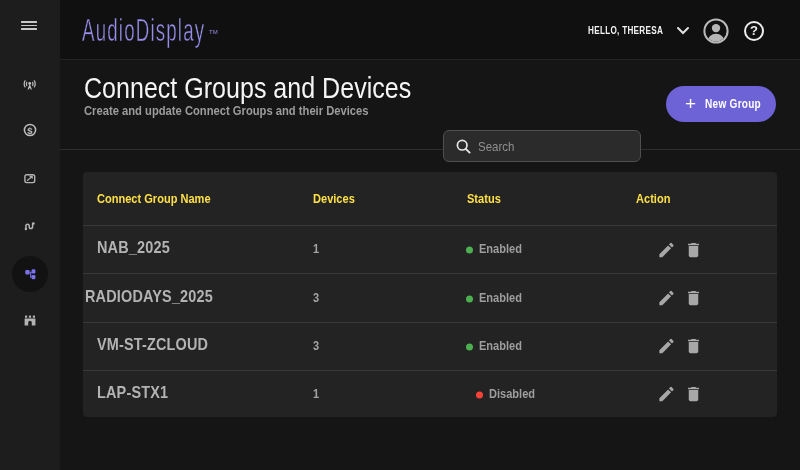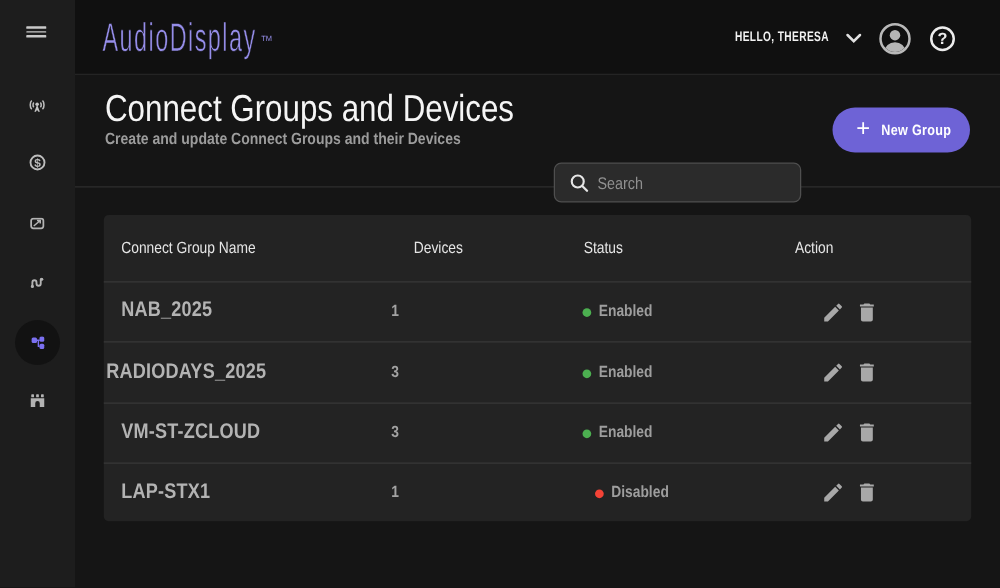--- a/index.html
+++ b/index.html
@@ -36,21 +36,21 @@
 #search span { position:absolute; left:34px; top:8px; font-size:13.5px; color:#909090; transform:scaleX(.85); transform-origin:left center; }
 #newgroup { position:absolute; left:666px; top:86px; width:110px; height:36px; background:#6e63d6; border-radius:18px; }
 #newgroup .plus { position:absolute; left:19px; top:7px; font-size:19px; font-weight:400; color:#ffffff; }
 #newgroup .txt { position:absolute; left:39px; top:11px; font-size:12px; font-weight:bold; color:#ffffff; letter-spacing:.3px; transform:scaleX(.84); transform-origin:left center; white-space:nowrap; }
 
 
 #table { position:absolute; left:83px; top:172px; width:694px; height:245px; background:#232323; border-radius:4px; }
 .trow { position:absolute; left:0; width:694px; }
 .cell { position:absolute; top:calc(50% - 1.3px); transform:translateY(-50%); white-space:nowrap;font-weight:bold; }
 .trow.hdr .cell { top:calc(50% - 0.6px); }
-.hcell { font-size:13px; font-weight:normal; color:#e5e5e5; }
+.hcell { font-size:13px; font-weight:bold; color:#fde047; }
 .name { font-size:17px; font-weight:bold; color:#b3b3b3; letter-spacing:.2px; }
 .dev  { font-size:13px; font-weight:bold; color:#a3a3a3; }
 .stat { font-size:13px; color:#9e9e9e; }
 .dot { display:inline-block; width:7px; height:7px; border-radius:50%; margin-right:6px; position:relative; top:1px; }
 .g { background:#4caf50; } .r { background:#f44336; }
 .rline { border-top:1px solid #383838; }
 .aicon { position:absolute; top:50%; transform:translateY(-50%); }
 </style>
 </head>
 <body>
@@ -146,21 +146,21 @@
 </div>
 
 <div id="newgroup">
   <span class="plus">+</span>
   <span class="txt">New Group</span>
 </div>
 
 <div id="table">
   <div class="trow hdr" style="top:0;height:53px;">
     <span class="cell hcell" style="left:13.5px"><span class="cx">Connect Group Name</span></span>
-    <span class="cell hcell" style="left:248px"><span class="cx">Devices</span></span>
+    <span class="cell hcell" style="left:230px"><span class="cx">Devices</span></span>
     <span class="cell hcell" style="left:384px"><span class="cx">Status</span></span>
     <span class="cell hcell" style="left:553px"><span class="cx">Action</span></span>
   </div>
 
   <div class="trow rline" style="top:53px;height:48.3px;">
     <span class="cell name" style="left:13.5px"><span class="cx">NAB_2025</span></span>
     <span class="cell dev" style="left:230px"><span class="cx">1</span></span>
     <span class="cell stat" style="left:383px"><span class="dot g"></span><span class="cx">Enabled</span></span>
     <svg class="aicon" style="left:574.3px" width="19" height="19" viewBox="0 0 24 24" fill="#a8a8a8">
         <path d="M3 17.25V21h3.75L17.81 9.94l-3.75-3.75L3 17.25zM20.71 7.04c.39-.39.39-1.02 0-1.41l-2.34-2.34a.996.996 0 0 0-1.41 0l-1.83 1.83 3.75 3.75 1.83-1.83z"></path>

